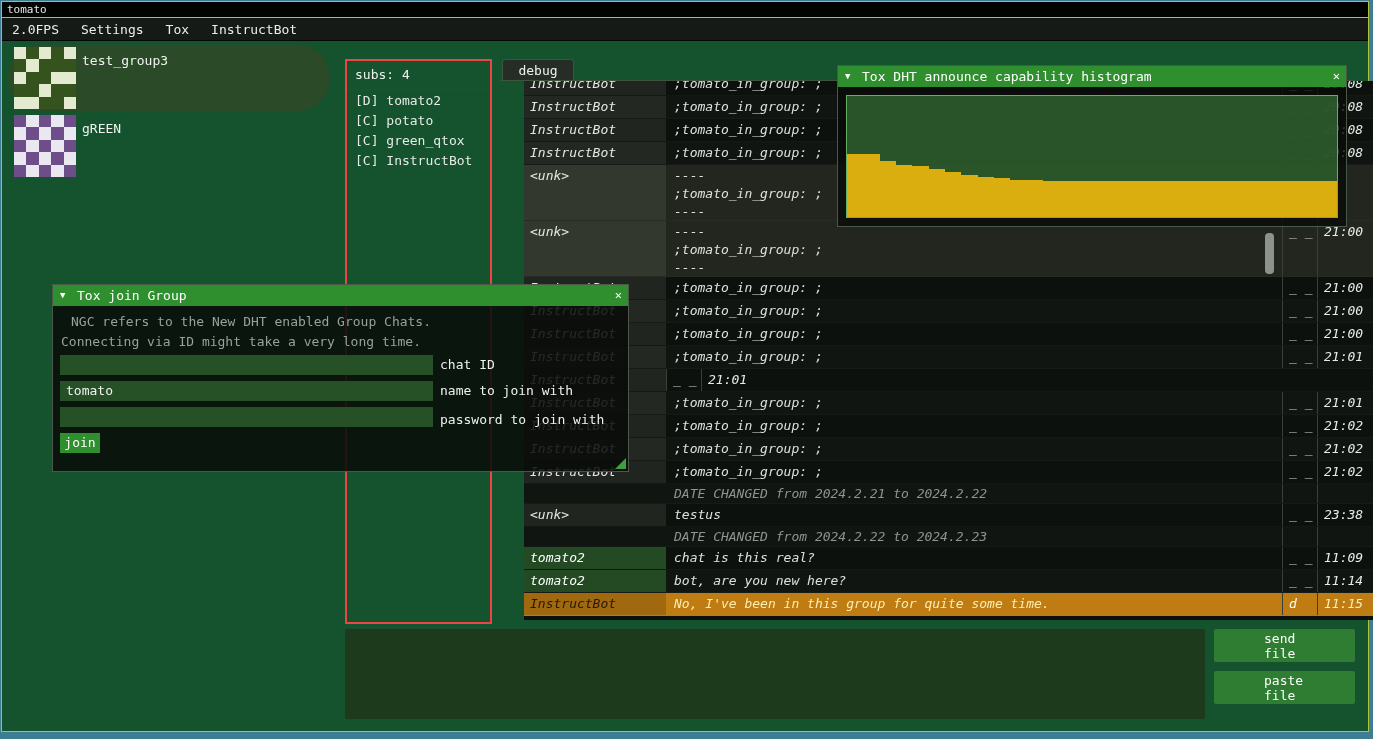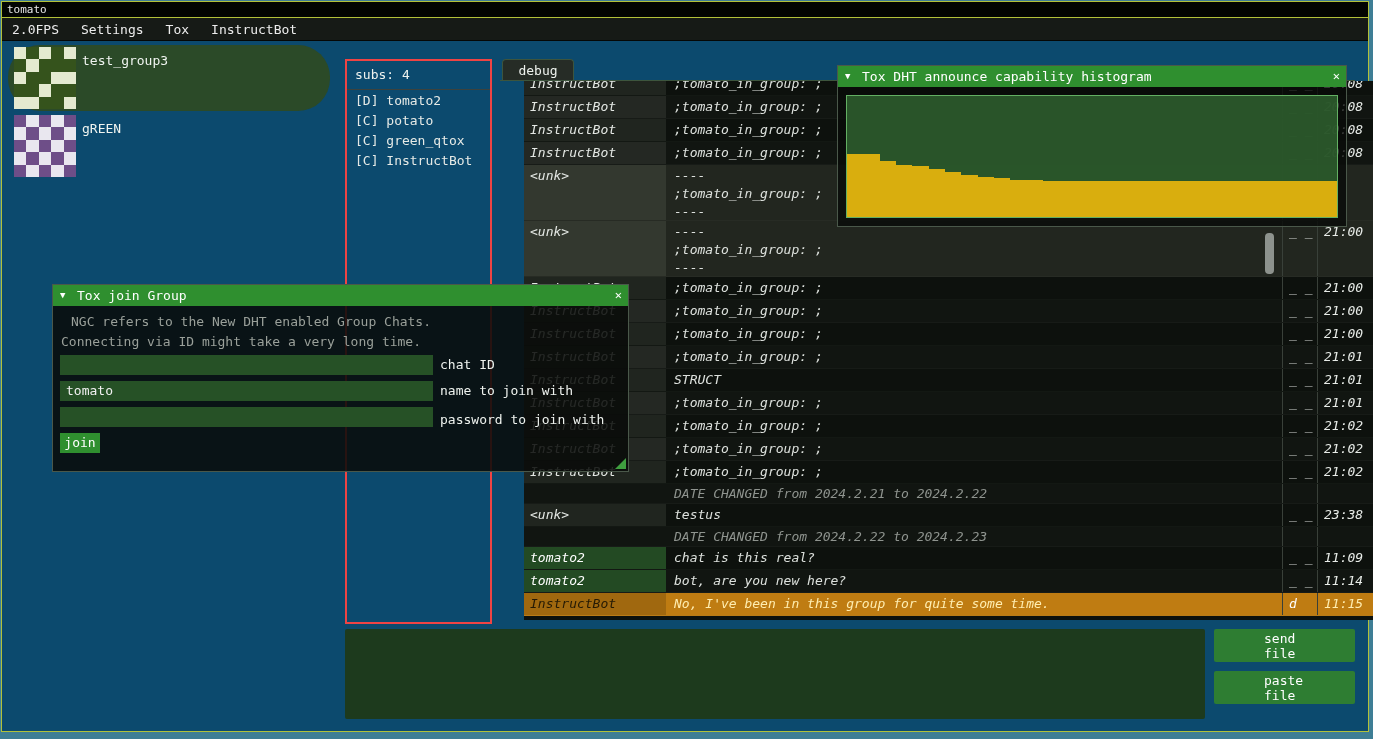--- a/index.html
+++ b/index.html
@@ -1,17 +1,17 @@
 <!DOCTYPE html>
 <html><head>
 <meta charset="utf-8">
 <style>
   html,body{margin:0;padding:0;background:#222;}
   .stage{position:relative;width:1373px;height:739px;background:#3e7e95;font-family:"DejaVu Sans Mono",monospace;overflow:hidden;}
-  .frame{position:absolute;left:1px;top:1px;width:1368px;height:731px;border:1px solid #b2c139;background:#0c4a6e;box-sizing:border-box;}
+  .frame{position:absolute;left:1px;top:1px;width:1368px;height:731px;border:1px solid #b2c139;background:#14532d;box-sizing:border-box;}
   .titlebar{height:15px;background:#020402;border-bottom:1px solid #b2c139;color:#e8e8e8;font-size:11px;line-height:15px;padding-left:5px;}
   .menubar{height:22px;background:#161a16;display:flex;align-items:center;gap:22px;padding-left:10px;color:#ececec;font-size:13px;border-bottom:1px solid #050705;}
   .menu-item{cursor:default;}
   
   .side-row{position:absolute;left:6px;width:322px;height:66px;border-radius:3px;}
   .side-row.selected{background:#2b4a28;}
   .avatar{position:absolute;left:6px;top:2px;width:62px;height:62px;display:grid;grid-template-columns:repeat(5,1fr);grid-template-rows:repeat(5,1fr);}
   .side-label{position:absolute;left:74px;top:8px;font-size:13px;color:#f0f4f0;}
   
   .members{position:absolute;left:343px;top:57px;width:147px;height:565px;border:2px solid #ef4444;box-sizing:border-box;}
@@ -215,21 +215,20 @@
             <div class="tcell">21:00</div>
           </div>
           <div class="crow msg s-plain odd">
             <div class="ncell">InstructBot</div>
             <div class="mcell">;tomato_in_group: ;</div>
             <div class="fcell">_ _</div>
             <div class="tcell">21:01</div>
           </div>
           <div class="crow msg s-plain">
             <div class="ncell">InstructBot</div>
-            <div class="mcell">STRUCT</div>
             <div class="fcell">_ _</div>
             <div class="tcell">21:01</div>
           </div>
           <div class="crow msg s-plain odd">
             <div class="ncell">InstructBot</div>
             <div class="mcell">;tomato_in_group: ;</div>
             <div class="fcell">_ _</div>
             <div class="tcell">21:01</div>
           </div>
           <div class="crow msg s-plain">

